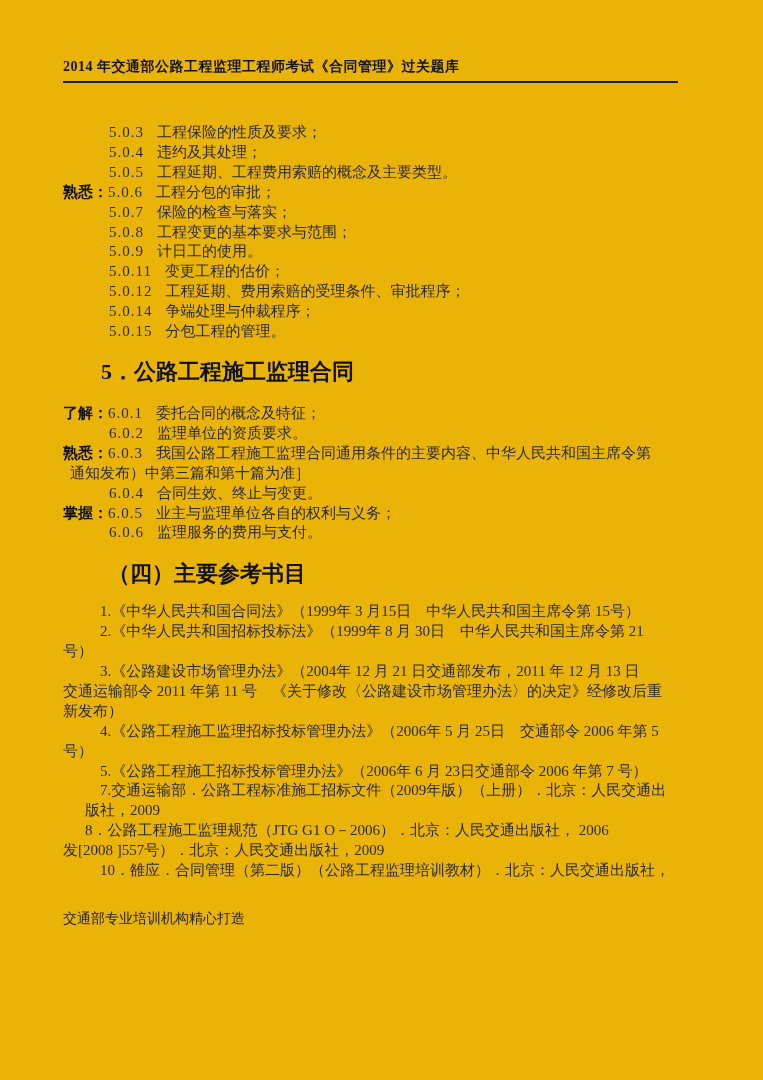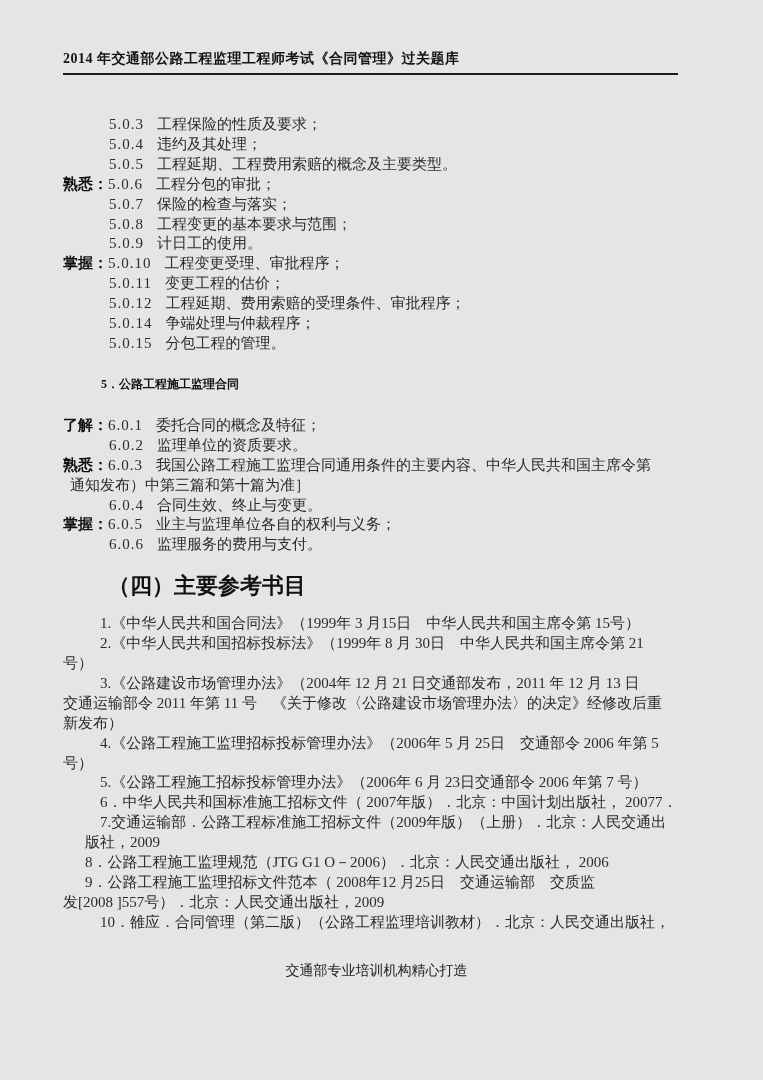--- a/index.html
+++ b/index.html
@@ -4,25 +4,25 @@
 <style>
   html, body { margin: 0; padding: 0; }
   body {
     width: 763px; height: 1080px;
     background: #fbfbfb;
     font-family: "Liberation Serif", "DejaVu Serif", serif;
   }
   .page {
     position: relative;
     width: 763px; height: 1080px;
-    background: #e5e5e5;
+    background: #eab308;
     color: #2b2b2b;
     overflow: hidden;
     box-sizing: border-box;
-    padding: 0 0 0 63px;
+    padding: 8px 0 0 63px;
   }
   .header {
     margin-top: 50px;
     width: 615px;
     font-size: 14px;
     font-weight: bold;
     color: #141414;
     letter-spacing: 0.5px;
     border-bottom: 2px solid #1c1c1c;
     padding-bottom: 5px;
@@ -39,62 +39,61 @@
   .lbl { font-weight: bold; color: #101010; }
   .num { display: inline-block; margin-right: 13px; letter-spacing: 1px; }
   .l-num  { padding-left: 46px; }
   .l-cont { padding-left: 7px; }
   .l-ind1 { padding-left: 37px; }
   .l-ind2 { padding-left: 22px; }
   .l-flush { padding-left: 0; }
   .heading-b {
     margin-top: 19px;
     padding-left: 38px;
-    font-size: 12px;
+    font-size: 22px;
     font-weight: bold;
     color: #111111;
     line-height: 22px;
     white-space: pre;
   }
   .block-b { margin-top: 21px; }
   .heading-c {
     margin-top: 20px;
     padding-left: 45px;
     font-size: 22px;
     font-weight: bold;
     color: #111111;
     line-height: 22px;
     white-space: pre;
   }
   .block-c { margin-top: 17px; }
   .footer {
     margin-top: 29px;
     width: 627px;
-    text-align: center;
+    text-align: left;
     font-size: 14px;
     color: #222222;
     white-space: pre;
   }
 </style>
 </head>
 <body>
 
 <div class="page">
 
   <div class="header">2014 年交通部公路工程监理工程师考试《合同管理》过关题库</div>
 
   <div class="block block-a">
       <div class="line l-num"><span class="num">5.0.3</span><span class="txt">工程保险的性质及要求；</span></div>
       <div class="line l-num"><span class="num">5.0.4</span><span class="txt">违约及其处理；</span></div>
       <div class="line l-num"><span class="num">5.0.5</span><span class="txt">工程延期、工程费用索赔的概念及主要类型。</span></div>
       <div class="line l-flush"><span class="lbl">熟悉：</span><span class="num">5.0.6</span><span class="txt">工程分包的审批；</span></div>
       <div class="line l-num"><span class="num">5.0.7</span><span class="txt">保险的检查与落实；</span></div>
       <div class="line l-num"><span class="num">5.0.8</span><span class="txt">工程变更的基本要求与范围；</span></div>
       <div class="line l-num"><span class="num">5.0.9</span><span class="txt">计日工的使用。</span></div>
-      <div class="line l-flush"><span class="lbl">掌握：</span><span class="num">5.0.10</span><span class="txt">工程变更受理、审批程序；</span></div>
       <div class="line l-num"><span class="num">5.0.11</span><span class="txt">变更工程的估价；</span></div>
       <div class="line l-num"><span class="num">5.0.12</span><span class="txt">工程延期、费用索赔的受理条件、审批程序；</span></div>
       <div class="line l-num"><span class="num">5.0.14</span><span class="txt">争端处理与仲裁程序；</span></div>
       <div class="line l-num"><span class="num">5.0.15</span><span class="txt">分包工程的管理。</span></div>
     </div>
 
   <div class="heading-b">5．公路工程施工监理合同</div>
 
   <div class="block block-b">
       <div class="line l-flush"><span class="lbl">了解：</span><span class="num">6.0.1</span><span class="txt">委托合同的概念及特征；</span></div>
@@ -111,24 +110,22 @@
   <div class="block block-c">
       <div class="line l-ind1"><span class="txt">1.《中华人民共和国合同法》（1999年 3 月15日　中华人民共和国主席令第 15号）</span></div>
       <div class="line l-ind1"><span class="txt">2.《中华人民共和国招标投标法》（1999年 8 月 30日　中华人民共和国主席令第 21</span></div>
       <div class="line l-flush"><span class="txt">号）</span></div>
       <div class="line l-ind1"><span class="txt">3.《公路建设市场管理办法》（2004年 12 月 21 日交通部发布，2011 年 12 月 13 日</span></div>
       <div class="line l-flush"><span class="txt">交通运输部令 2011 年第 11 号　《关于修改〈公路建设市场管理办法〉的决定》经修改后重</span></div>
       <div class="line l-flush"><span class="txt">新发布）</span></div>
       <div class="line l-ind1"><span class="txt">4.《公路工程施工监理招标投标管理办法》（2006年 5 月 25日　交通部令 2006 年第 5</span></div>
       <div class="line l-flush"><span class="txt">号）</span></div>
       <div class="line l-ind1"><span class="txt">5.《公路工程施工招标投标管理办法》（2006年 6 月 23日交通部令 2006 年第 7 号）</span></div>
-      <div class="line l-ind1"><span class="txt">6．中华人民共和国标准施工招标文件（ 2007年版）．北京：中国计划出版社， 20077．</span></div>
       <div class="line l-ind1"><span class="txt">7.交通运输部．公路工程标准施工招标文件（2009年版）（上册）．北京：人民交通出</span></div>
       <div class="line l-ind2"><span class="txt">版社，2009</span></div>
       <div class="line l-ind2"><span class="txt">8．公路工程施工监理规范（JTG G1 O－2006）．北京：人民交通出版社， 2006</span></div>
-      <div class="line l-ind2"><span class="txt">9．公路工程施工监理招标文件范本（ 2008年12 月25日　交通运输部　交质监</span></div>
       <div class="line l-flush"><span class="txt">发[2008 ]557号）．北京：人民交通出版社，2009</span></div>
       <div class="line l-ind1"><span class="txt">10．雒应．合同管理（第二版）（公路工程监理培训教材）．北京：人民交通出版社，</span></div>
     </div>
 
   <div class="footer">交通部专业培训机构精心打造</div>
 
 </div>
 
 </body></html>

